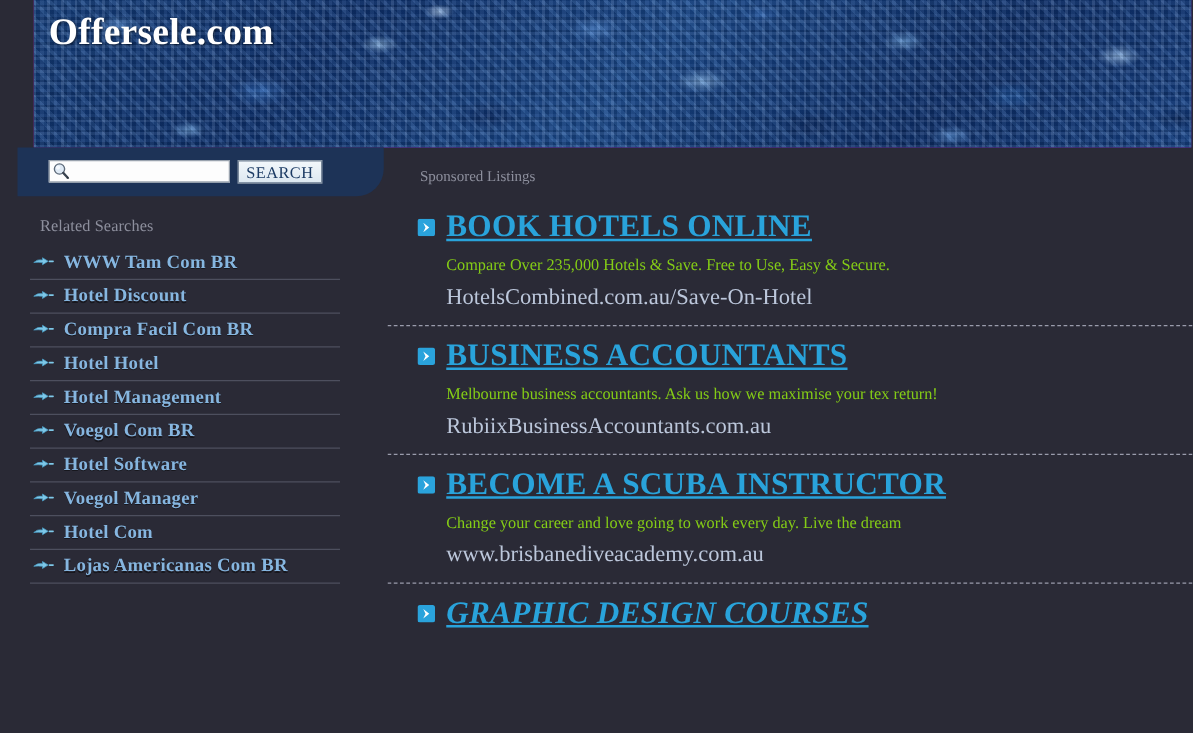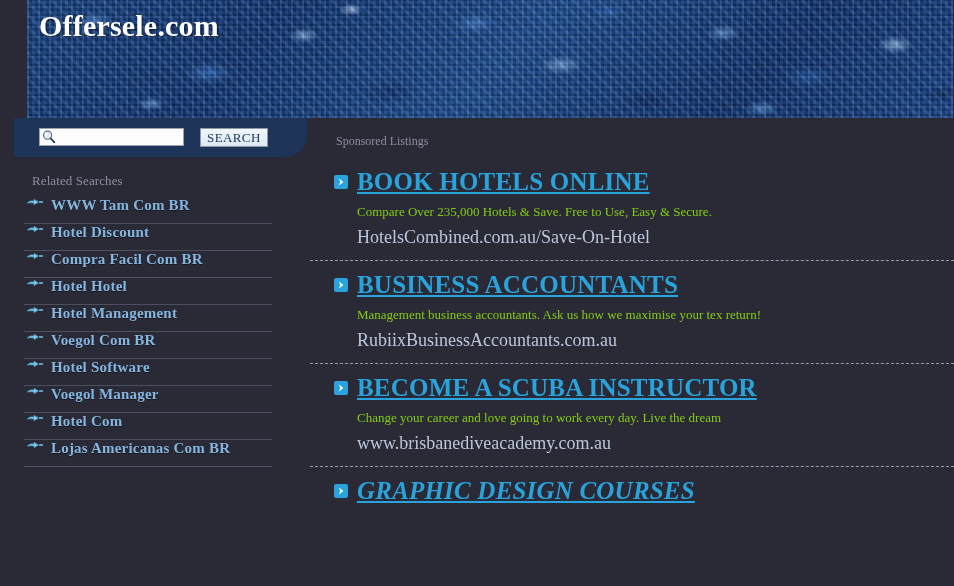--- a/index.html
+++ b/index.html
@@ -109,21 +109,21 @@
     outline: none;
     background: transparent;
     font-family: "Liberation Serif", serif;
     font-size: 12px;
     color: #222;
     width: 120px;
     height: 14px;
     padding: 0 2px;
   }
   #search-button {
-    margin-left: 16px;
+    margin-left: 6px;
     height: 19px;
     padding: 0 6px;
     background: linear-gradient(#f2f7fb, #dde8f1);
     border: 1px solid #8a98a8;
     color: #1b3a63;
     font-family: "Liberation Serif", serif;
     font-size: 13px;
     letter-spacing: 0.4px;
     line-height: 17px;
     cursor: pointer;
@@ -149,21 +149,21 @@
     position: absolute;
     left: 24px; top: 40px;
     width: 248px;
     list-style: none;
     margin: 0; padding: 0;
   }
   #related-list li {
     height: 26px;
     border-bottom: 1px solid #4d4f5e;
     display: flex;
-    align-items: flex-start;
+    align-items: center;
   }
   .rs-bullet {
     width: 18px;
     height: 12px;
     margin-right: 7px;
     margin-left: 2px;
     flex: 0 0 auto;
     display: block;
   }
   .rs-link {
@@ -365,21 +365,21 @@
     </div>
 
     <div class="listing">
       <div class="listing-head">
         <svg class="listing-icon" viewBox="0 0 14 14">
           <rect x="0" y="0" width="14" height="14" rx="2" fill="#2aa3dc"></rect>
           <path d="M4.6 3.2 L9.4 7 L4.6 10.8 L6.4 7 Z" fill="#ffffff"></path>
         </svg>
         <a class="listing-title">BUSINESS ACCOUNTANTS</a>
       </div>
-      <div class="listing-desc">Management business accountants. Ask us how we maximise your tex return!</div>
+      <div class="listing-desc">Melbourne business accountants. Ask us how we maximise your tex return!</div>
       <div class="listing-url">RubiixBusinessAccountants.com.au</div>
     </div>
 
     <div class="listing">
       <div class="listing-head">
         <svg class="listing-icon" viewBox="0 0 14 14">
           <rect x="0" y="0" width="14" height="14" rx="2" fill="#2aa3dc"></rect>
           <path d="M4.6 3.2 L9.4 7 L4.6 10.8 L6.4 7 Z" fill="#ffffff"></path>
         </svg>
         <a class="listing-title">BECOME A SCUBA INSTRUCTOR</a>

